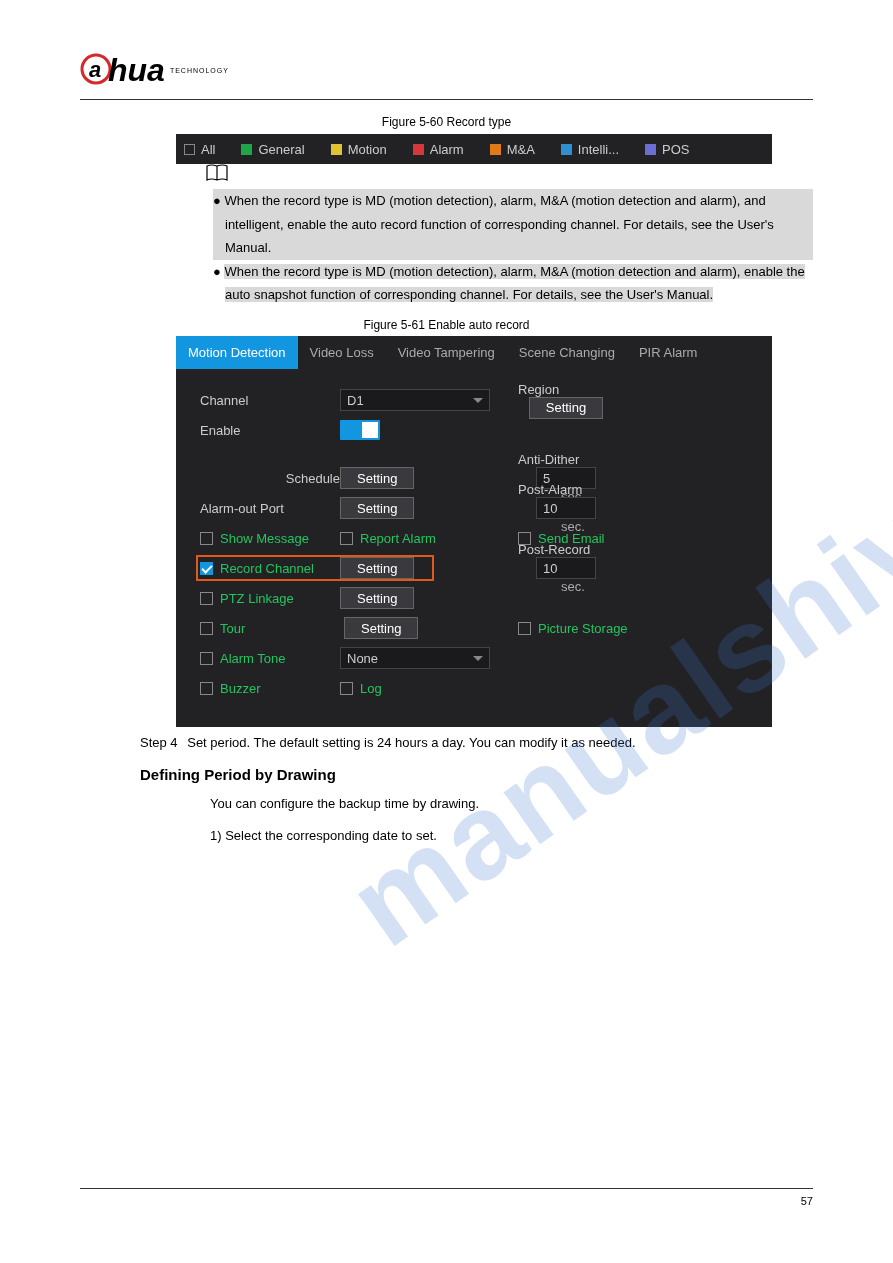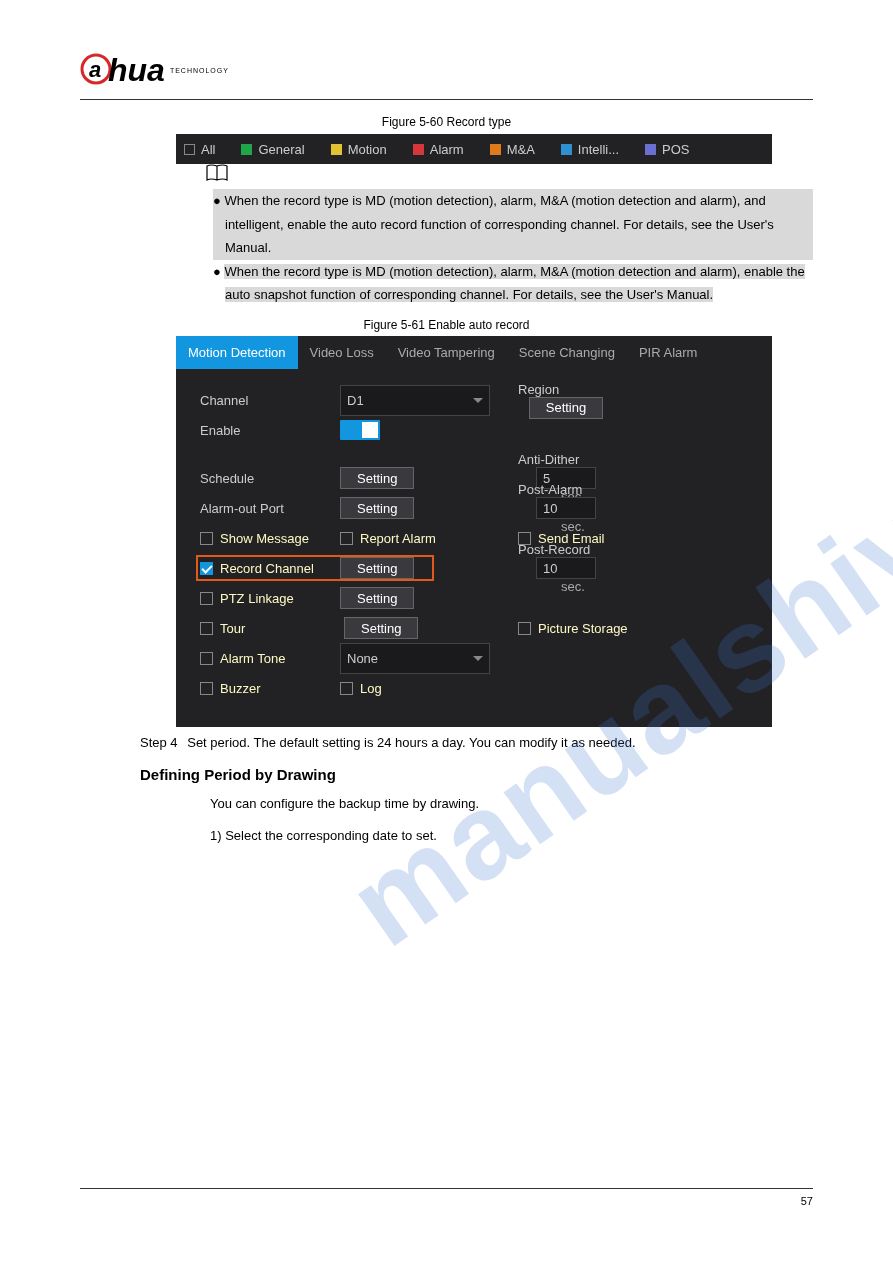--- a/index.html
+++ b/index.html
@@ -18,30 +18,30 @@
   .bullet { margin-left: 8px; text-indent: -12px; padding-left: 12px; }
   .graybg { background: #d9d9d9; }
   .figlabel2 { font-size: 12px; text-align: center; margin: 12px 0 4px 0; }
   .panel { margin-left: 96px; width: 596px; background: #222225; color: #ccc; font-size: 13px; position: relative; }
   .tabs { display: flex; background: #222225; }
   .tab { padding: 9px 12px; font-size: 13px; color: #aaa; cursor: pointer; }
   .tab.active { background: #1296e0; color: #fff; }
   .form { padding: 16px 24px 24px 24px; }
   .row { display: flex; align-items: center; height: 30px; }
   .lbl { width: 140px; font-size: 13px; color: #ccc; }
-  .select { background: #1a1a1c; border: 1px solid #444; color: #ccc; font-size: 13px; padding: 1px 6px; width: 150px; height: 31px; display: flex; align-items: center; justify-content: space-between; }
+  .select { background: #1a1a1c; border: 1px solid #444; color: #ccc; font-size: 13px; padding: 1px 6px; width: 150px; height: 22px; display: flex; align-items: center; justify-content: space-between; }
   .toggle { width: 40px; height: 20px; background: #1296e0; border-radius: 1px; position: relative; display: inline-block; }
   .toggle-knob { position: absolute; right: 2px; top: 2px; width: 16px; height: 16px; background: #fff; }
   .btn { background: #3a3a3e; border: 1px solid #666; color: #fff; font-size: 13px; padding: 2px 16px; height: 22px; display: inline-flex; align-items: center; justify-content: center; cursor: pointer; }
   .input { background: #1a1a1c; border: 1px solid #444; color: #ccc; font-size: 13px; padding: 3px 6px; width: 60px; height: 22px; }
   .cb { width: 13px; height: 13px; border: 1px solid #888; display: inline-block; margin-right: 7px; vertical-align: middle; }
   .cb.checked { background: #1296e0; border-color: #1296e0; position: relative; }
   .cb.checked::after { content: ""; position: absolute; left: 3px; top: 0px; width: 4px; height: 8px; border: solid #fff; border-width: 0 2px 2px 0; transform: rotate(45deg); }
   .cbrow { display: flex; align-items: center; }
-  .cblabel { font-size: 13px; color: #fef9c3; }
+  .cblabel { font-size: 13px; color: #22c55e; }
   .col2 { width: 318px; }
   .rightcol { display: flex; align-items: center; flex-direction: column; }
   .rightlbl { width: 96px; font-size: 13px; color: #ccc; }
   .sec { font-size: 13px; color: #aaa; margin-left: 14px; }
   .hl { position: absolute; border: 2px solid #e2591a; }
   .section-title { margin-top: 16px; margin-left: 60px; font-size: 15px; font-weight: bold; }
   .para { margin-left: 130px; margin-top: 10px; font-size: 13px; line-height: 1.7; }
   .step { margin-left: 60px; margin-top: 8px; font-size: 13px; }
   .triangle { width: 0; height: 0; border-left: 5px solid transparent; border-right: 5px solid transparent; border-top: 5px solid #888; }
   .footer { border-top: 1px solid #333; margin-top: 340px; padding-top: 6px; text-align: right; font-size: 11px; }
@@ -139,21 +139,21 @@
       <div class="row">
         <span class="lbl">Enable</span>
         <span class="toggle">
             <span class="toggle-knob"></span>
           </span>
       </div>
 
       <div style="height:18px;"></div>
 
       <div class="row">
-        <div class="col2" style="display:flex;align-items:center;">
+        <div class="col2" style="display:flex;align-items:center;text-align:right;">
           <span class="lbl">Schedule</span>
           <span class="btn">Setting</span>
         </div>
         <div class="rightcol">
           <span class="rightlbl">Anti-Dither</span>
           <input class="input" value="5" style="">
           <span class="sec">sec.</span>
         </div>
       </div>
 

